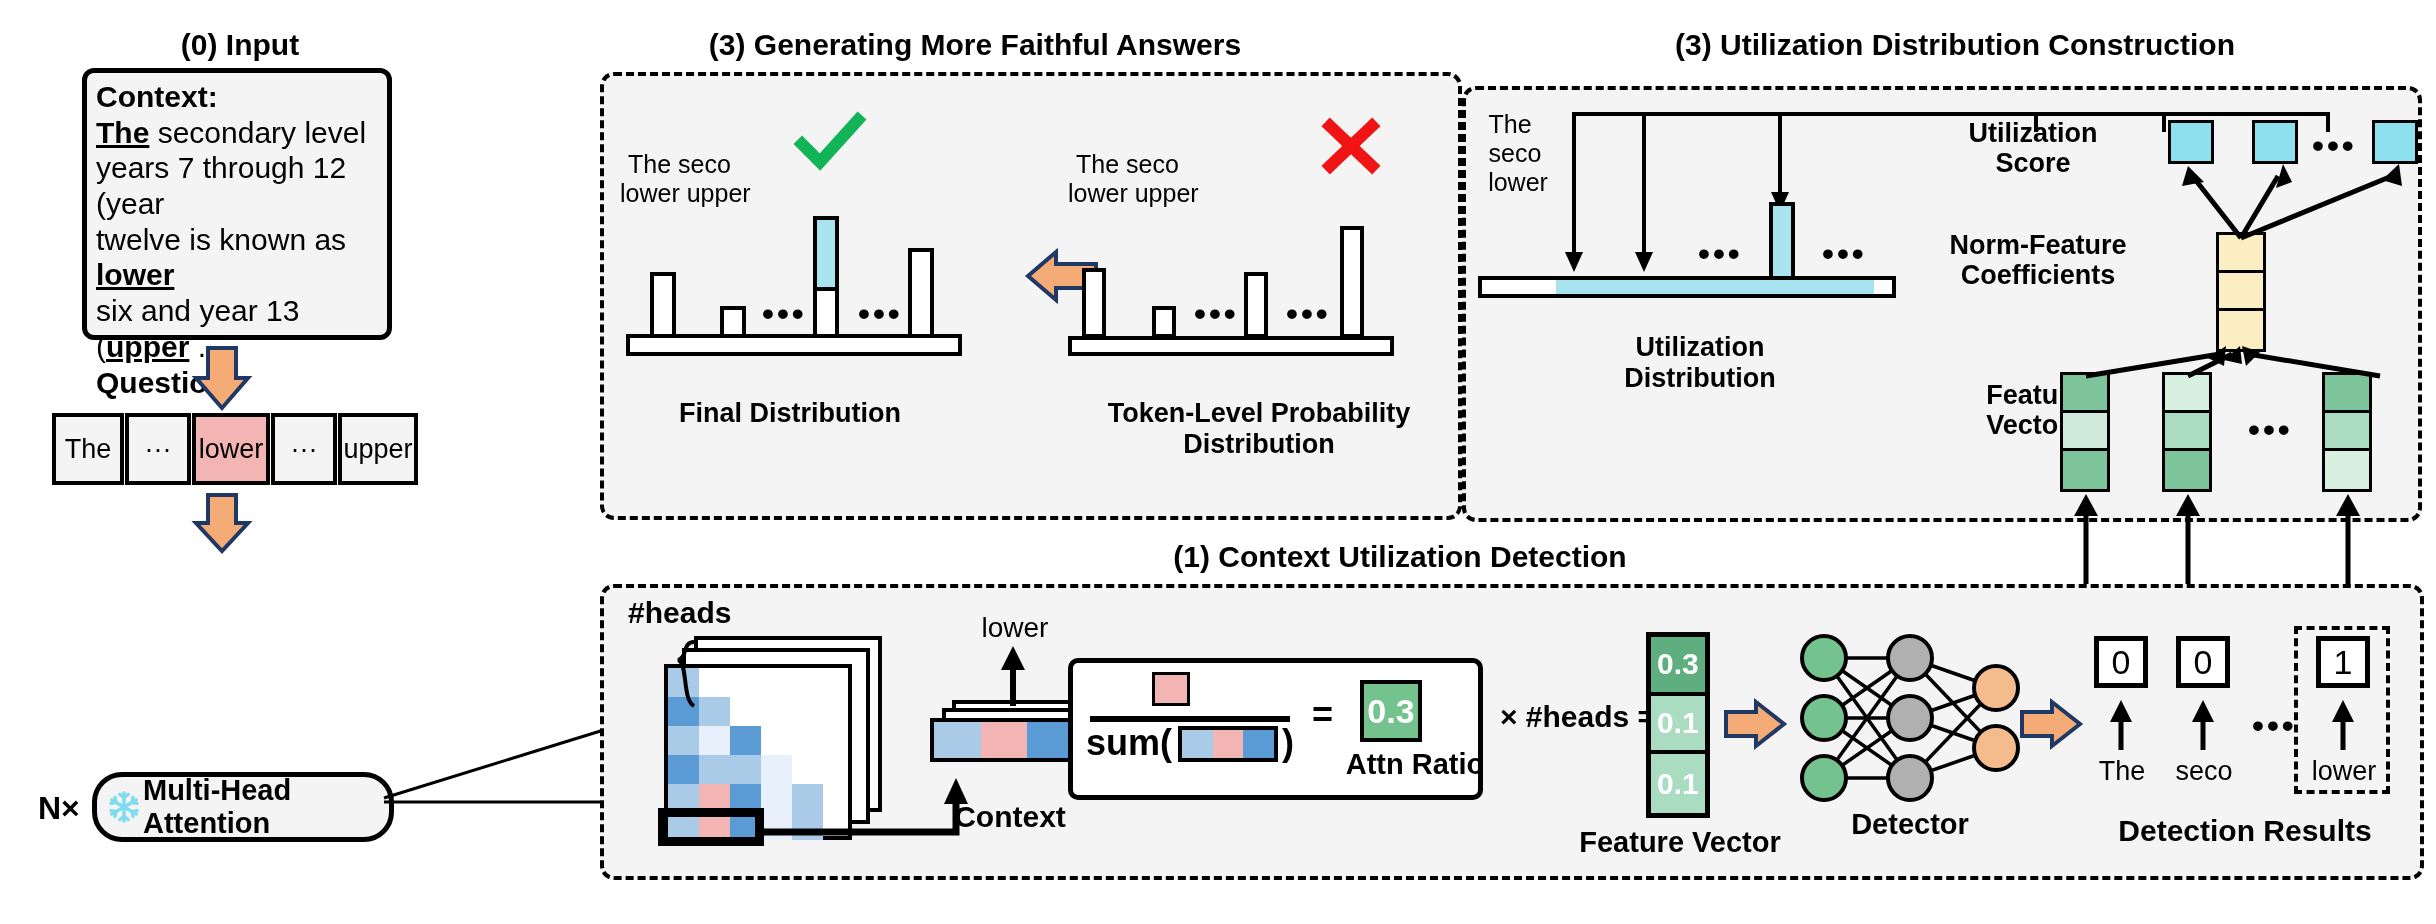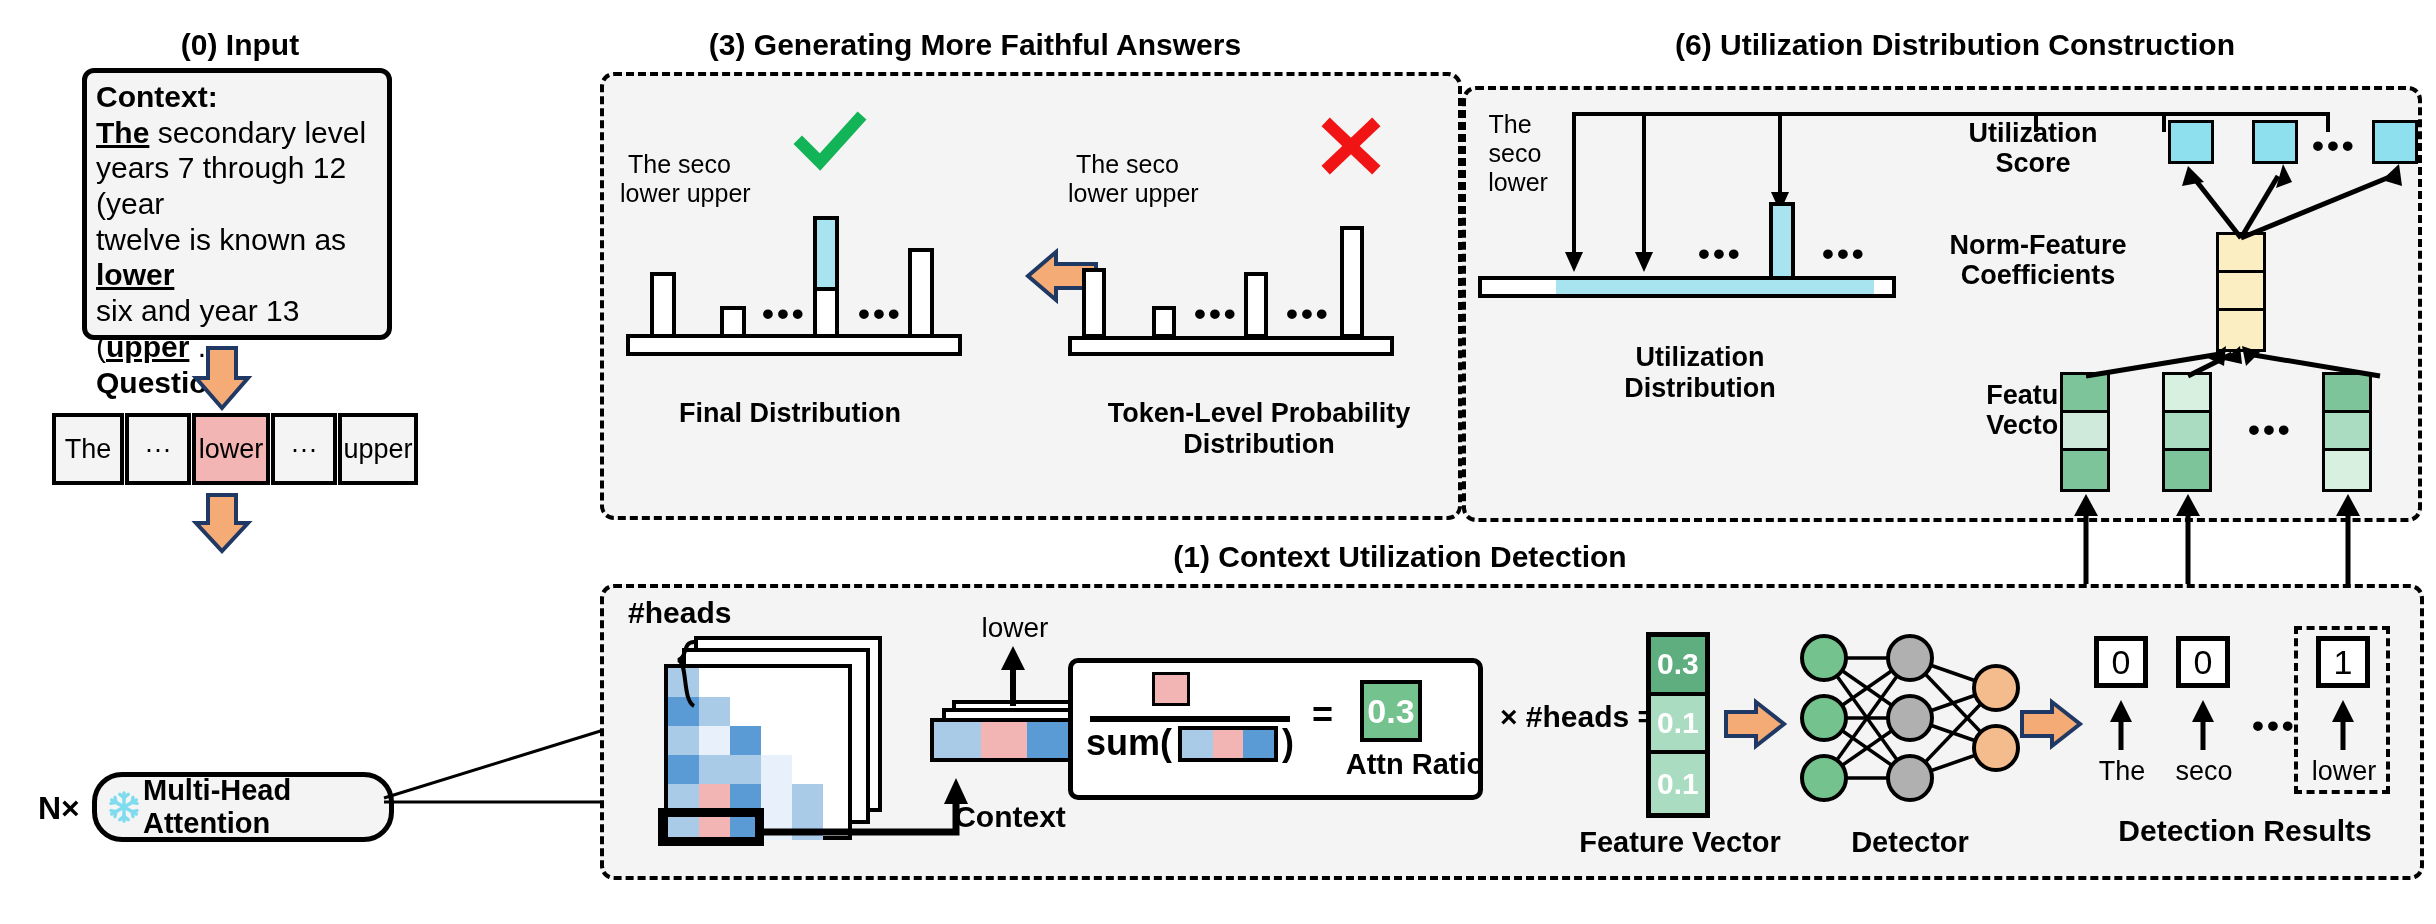--- a/index.html
+++ b/index.html
@@ -142,21 +142,21 @@
   <div class="tok" style="left:142px;top:200px;width:210px;text-align:left;">lower upper</div>
 </div>
 <div class="lbl abs" style="left:1064px;top:398px;width:390px;">
   <div style="white-space:normal;line-height:1.14;">Token-Level Probability Distribution</div>
 </div>
 
 <svg class="abs" style="left:1470px;top:250px;width:72px;height:52px;">
   <polygon points="30,2 30,14 70,14 70,38 30,38 30,50 2,26" fill="#f4ab76" stroke="#1f3864" stroke-width="4"></polygon>
 </svg>
 
-<div class="ttl abs" style="left:1510px;top:28px;width:890px;">(6) Utilization Distribution Construction</div>
+<div class="ttl abs" style="left:1510px;top:28px;width:890px;">(3) Utilization Distribution Construction</div>
 <div class="panel" style="left:1462px;top:86px;width:960px;height:436px;"></div>
 
 <svg class="abs" style="left:1462px;top:86px;width:960px;height:436px;">
   <path d="M 574 46 L 574 28 L 112 28 L 112 170" fill="none" stroke="#000" stroke-width="4"></path>
   <path d="M 702 46 L 702 28 L 182 28 L 182 170" fill="none" stroke="#000" stroke-width="4"></path>
   <path d="M 866 46 L 866 28 L 318 28 L 318 110" fill="none" stroke="#000" stroke-width="4"></path>
   <polygon points="112,186 103,166 121,166" fill="#000"></polygon>
   <polygon points="182,186 173,166 191,166" fill="#000"></polygon>
   <polygon points="318,126 309,106 327,106" fill="#000"></polygon>
 </svg>
@@ -164,21 +164,21 @@
 <div class="abs" style="left:1470px;top:110px;width:450px;height:210px;">
   <div class="bar" style="left:299px;bottom:40px;width:26px;height:78px;background:#a8e4ef;"></div>
   <div class="dots" style="left:228px;bottom:50px;">•••</div>
   <div class="dots" style="left:352px;bottom:50px;">•••</div>
   <div class="axis" style="left:8px;bottom:22px;width:418px;height:22px;"></div>
   <div class="cell" style="left:86px;bottom:26px;width:318px;height:14px;background:#a8e4ef;"></div>
   <div class="tok" style="left:60px;top:172px;width:80px;">The</div>
   <div class="tok" style="left:130px;top:172px;width:90px;">seco</div>
   <div class="tok" style="left:268px;top:172px;width:96px;">lower</div>
 </div>
-<div class="lbl abs" style="left:1560px;top:332px;width:280px;line-height:1.15;margin-top:10px;">
+<div class="lbl abs" style="left:1560px;top:332px;width:280px;line-height:1.15;">
   <div>Utilization Distribution</div>
 </div>
 
 <div class="lbl abs" style="left:1918px;top:118px;width:230px;">
   <div>Utilization</div>
   <div>Score</div>
 </div>
 <div class="sq" style="left:2168px;top:120px;width:46px;height:44px;background:#8fe0ef;"></div>
 <div class="sq" style="left:2252px;top:120px;width:46px;height:44px;background:#8fe0ef;"></div>
 <div class="dots abs" style="left:2312px;top:128px;">•••</div>
@@ -373,21 +373,21 @@
     <circle cx="32" cy="28" r="22" fill="#74c28d"></circle>
       <circle cx="32" cy="88" r="22" fill="#74c28d"></circle>
       <circle cx="32" cy="148" r="22" fill="#74c28d"></circle>
     <circle cx="118" cy="28" r="22" fill="#b0b0b0"></circle>
       <circle cx="118" cy="88" r="22" fill="#b0b0b0"></circle>
       <circle cx="118" cy="148" r="22" fill="#b0b0b0"></circle>
     <circle cx="204" cy="58" r="22" fill="#f4bc8c"></circle>
       <circle cx="204" cy="118" r="22" fill="#f4bc8c"></circle>
   </g>
 </svg>
-<div class="lbl abs" style="left:1830px;top:826px;width:160px;font-size:29px;">Detector</div>
+<div class="lbl abs" style="left:1830px;top:808px;width:160px;font-size:29px;">Detector</div>
 
 <svg class="abs" style="left:2020px;top:700px;width:64px;height:48px;">
   <polygon points="2,12 32,12 32,2 60,24 32,46 32,36 2,36" fill="#f4ab76" stroke="#1f3864" stroke-width="4"></polygon>
 </svg>
 
 <div class="abs" style="left:2094px;top:636px;width:54px;height:52px;border:5px solid #000;background:#fff;box-sizing:border-box;display:flex;align-items:center;justify-content:center;">
   <span style="font-size:34px;">0</span>
 </div>
 <svg class="abs" style="left:2108px;top:700px;width:26px;height:52px;">
   <line x1="13" y1="50" x2="13" y2="18" stroke="#000" stroke-width="5"></line>

